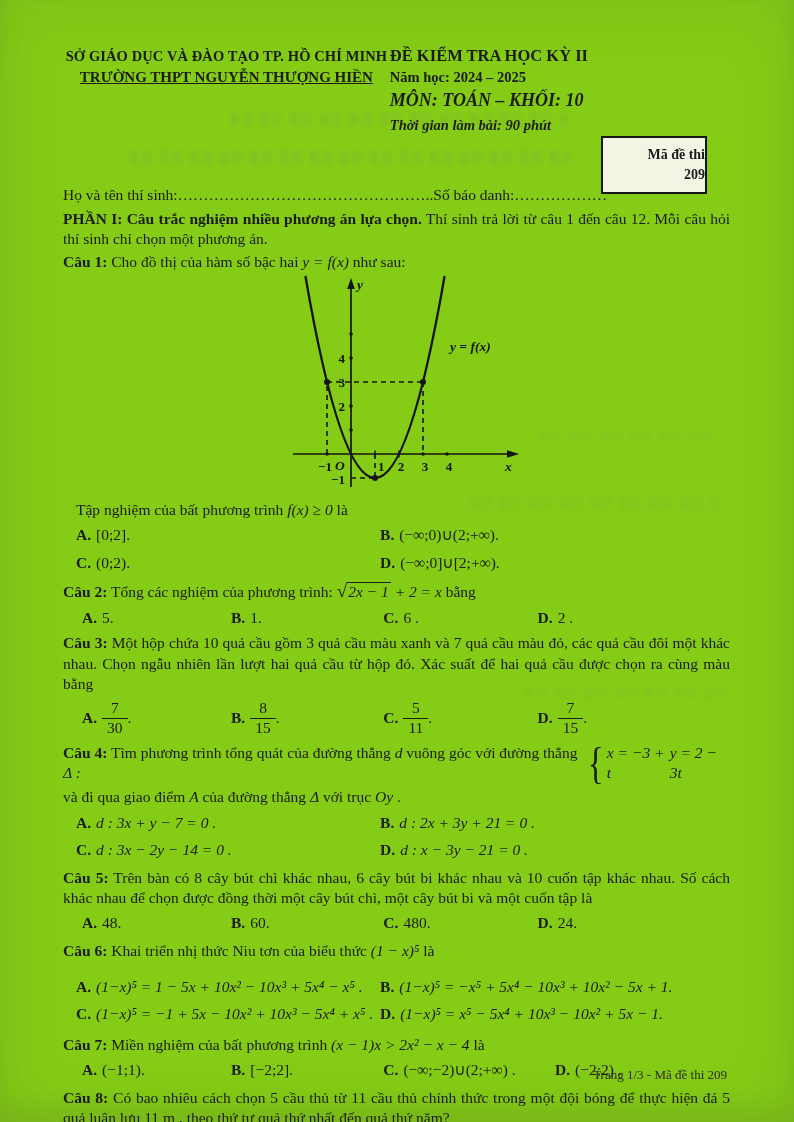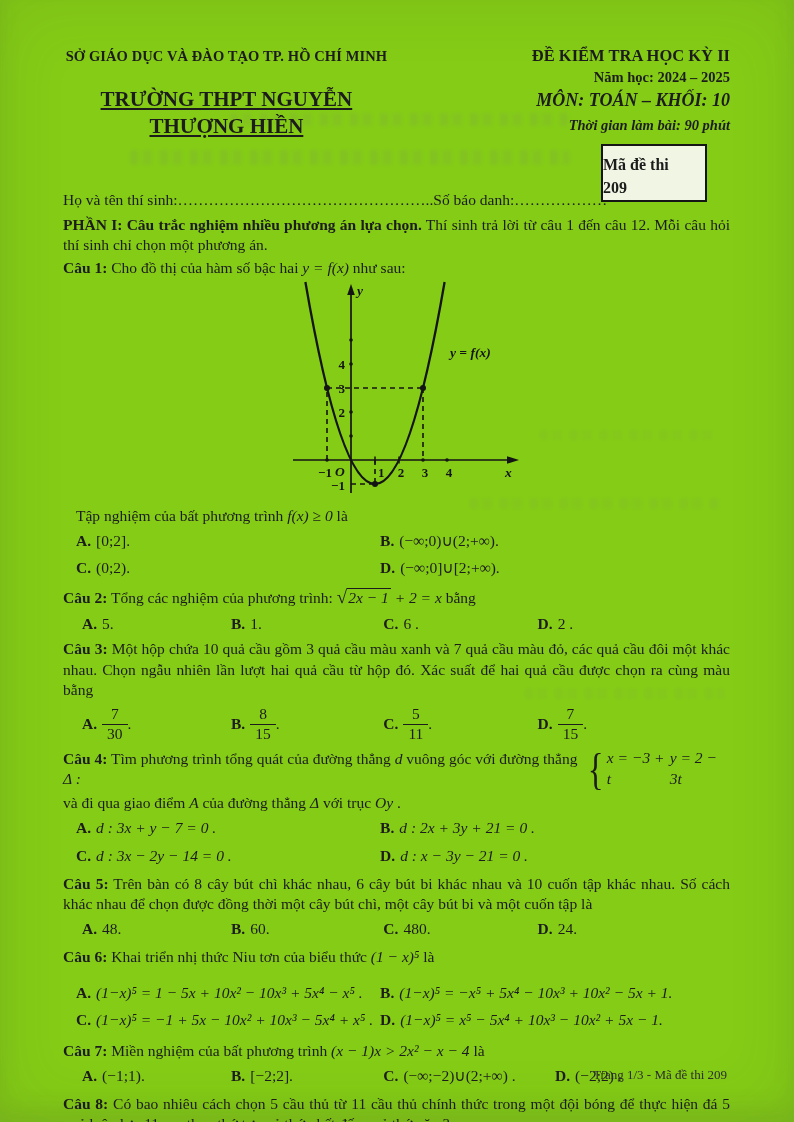--- a/index.html
+++ b/index.html
@@ -19,29 +19,29 @@
   .s1 { left:230px; top:113px; width:340px; height:13px; }
   .s2 { left:130px; top:150px; width:440px; height:15px; }
   .s3 { left:470px; top:498px; width:250px; height:11px; opacity:.35; }
   .s4 { left:525px; top:688px; width:200px; height:11px; opacity:.3; }
   .s5 { left:540px; top:430px; width:180px; height:10px; opacity:.3; }
 
   
   .header-row { display:flex; }
   .h-left { width:49%; text-align:center; padding-top:2px; }
   .dept { font-size:14.5px; font-weight:600; letter-spacing:.1px; }
-  .school { font-size:21px; font-weight:700; text-decoration:underline; margin-top:20px; }
-  .h-right { width:51%; text-align:right; }
+  .school { font-size:15px; font-weight:700; text-decoration:underline; margin-top:2px; }
+  .h-right { width:51%; text-align:left; }
   .etitle { font-size:16.5px; font-weight:700; }
   .eyear { font-size:14.5px; font-weight:700; margin-top:2px; }
   .esub { font-size:18px; font-weight:700; margin-top:2px;font-style:italic; }
   .edur { font-size:14.5px; font-weight:700; font-style:italic; margin-top:3px; }
 
-  .code-box { position:absolute; top:144px; right:87px; width:106px; height:58px;
-    border:2px solid #151515; text-align:left; font-weight:700; font-size:16px;
+  .code-box { position:absolute; top:136px; right:87px; width:106px; height:58px;
+    border:2px solid #151515; text-align:right; font-weight:700; font-size:14px;
     padding-top:7px; line-height:1.45; background:rgba(252,251,249,.9); }
 
   .student-line { margin-top:50px; white-space:nowrap; overflow:hidden; }
 
   .part1 { margin:4px 0 0; text-align:justify;font-family:Liberation Serif, serif; }
   .b { font-weight:700; }
 
   .q { margin:3px 0 0; text-align:justify; }
   .qlabel { font-weight:700; }
   .mit { font-style:italic; }

